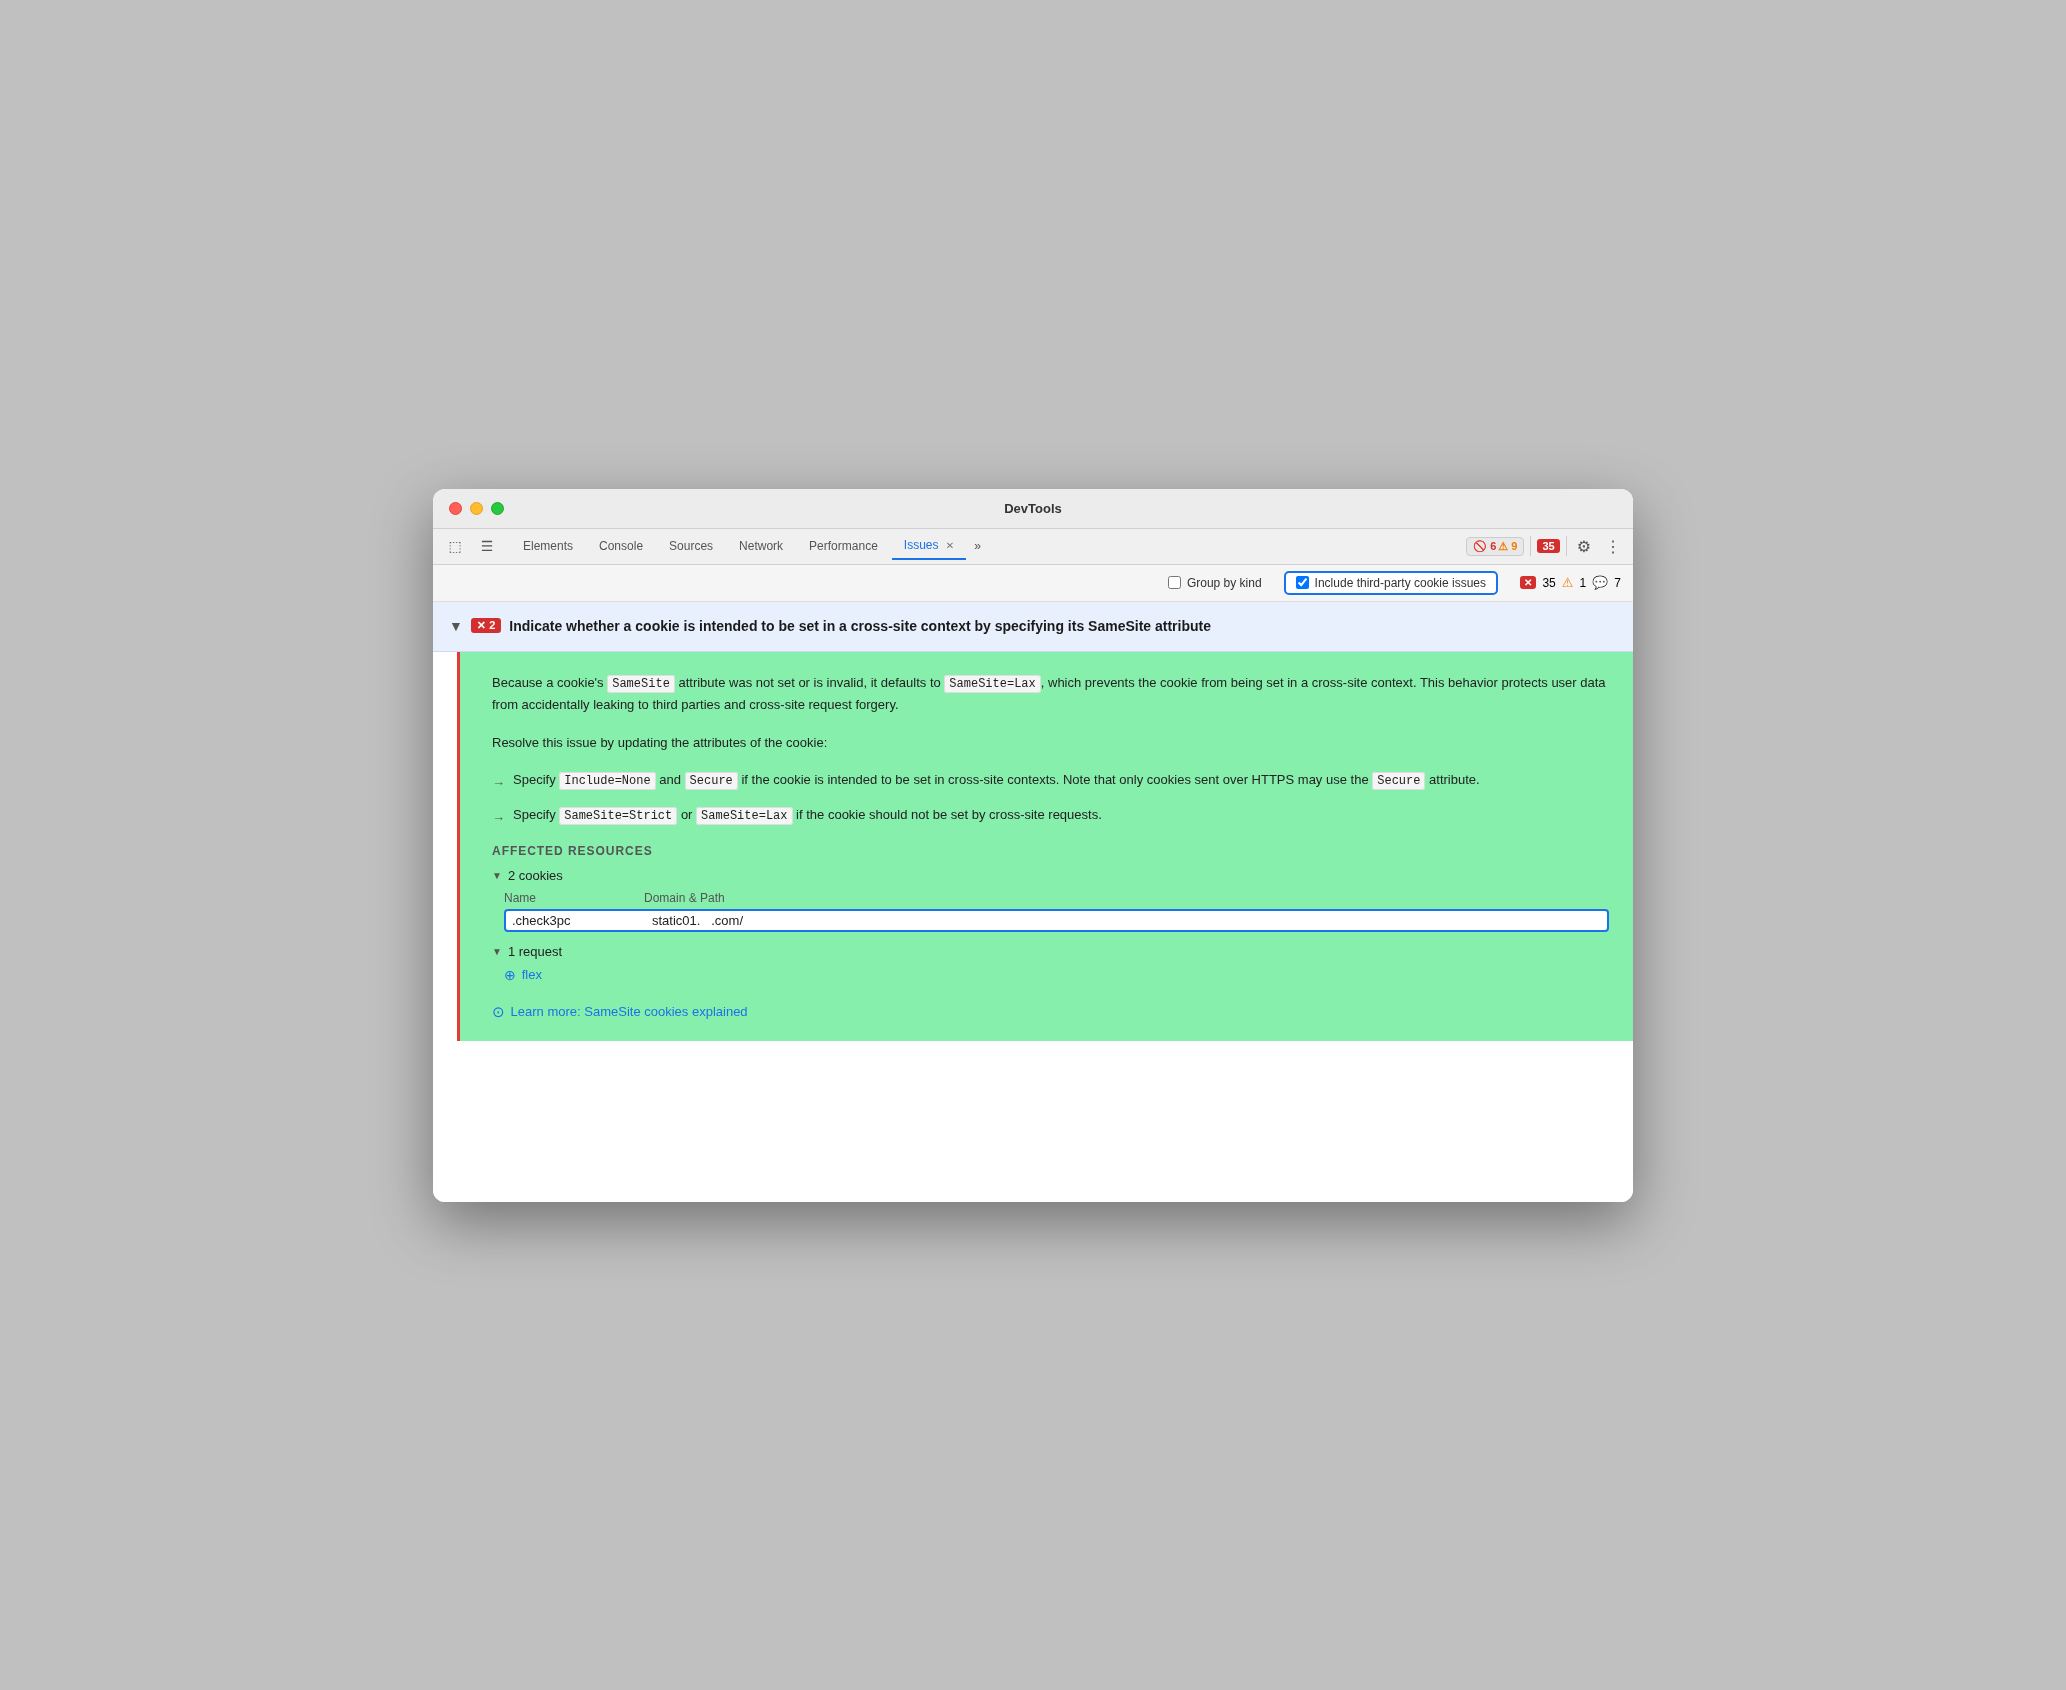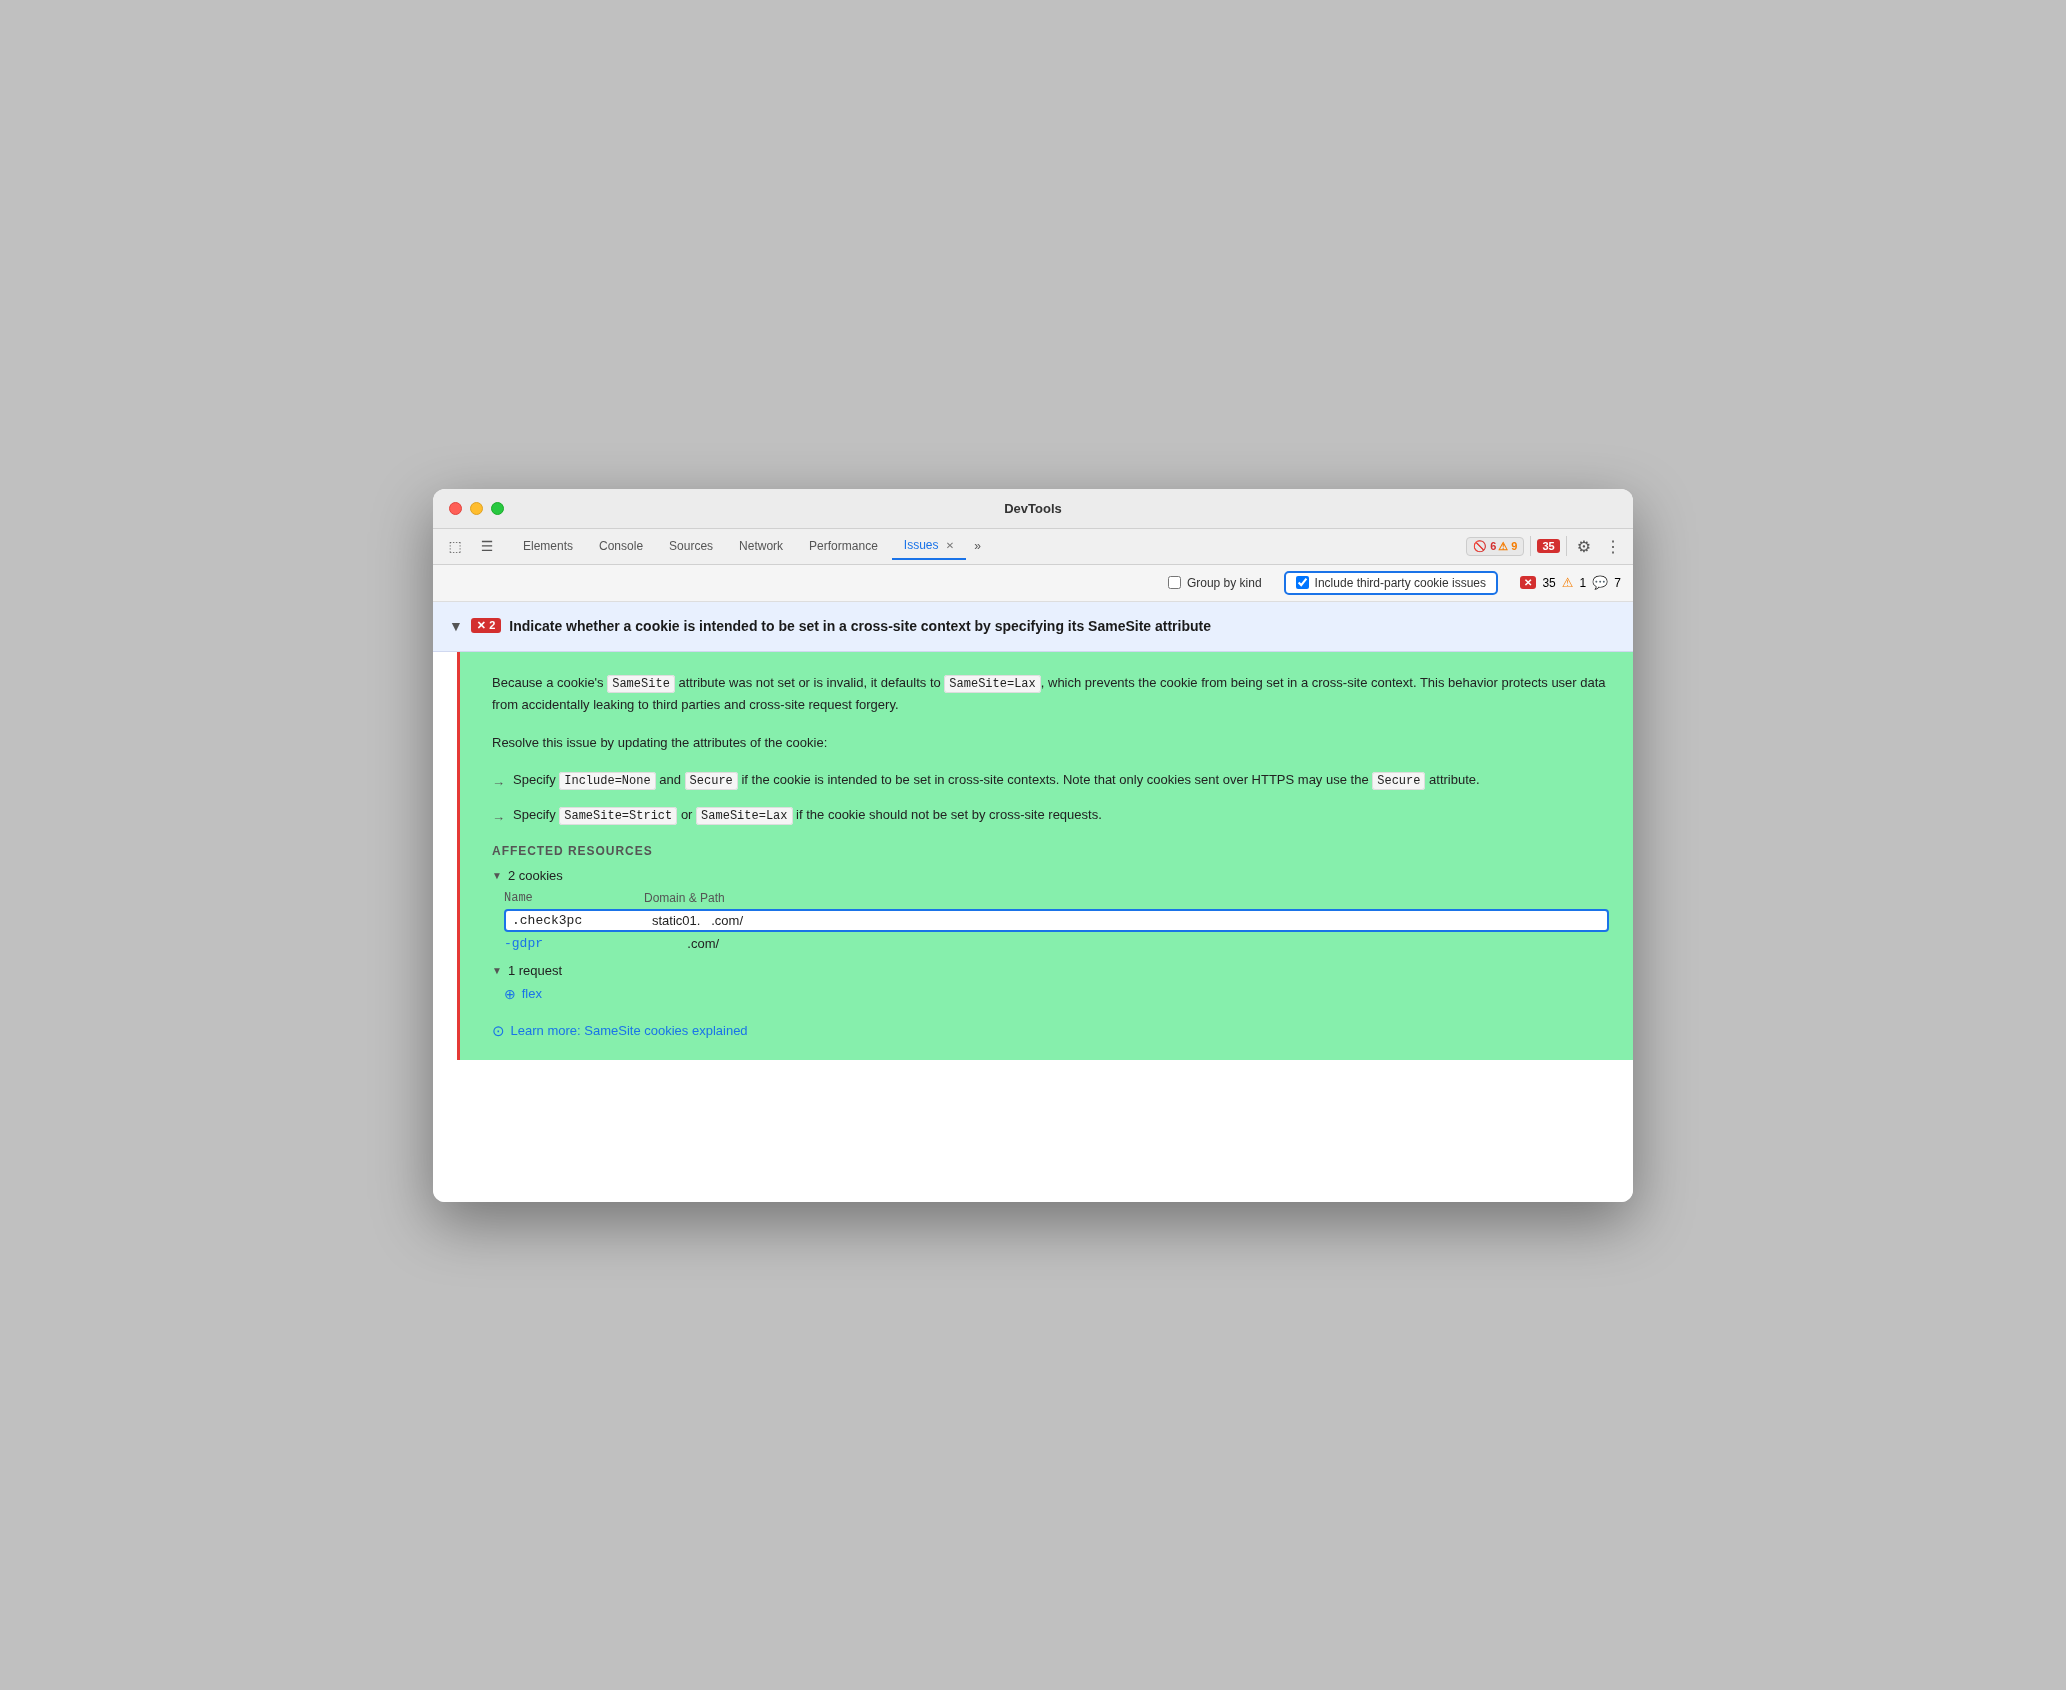--- a/index.html
+++ b/index.html
@@ -303,21 +303,21 @@
       margin-left: 12px;
       margin-bottom: 12px;
     }
     .cookie-table-header {
       display: flex;
       gap: 0;
       font-size: 12px;
       color: #555;
       margin-bottom: 4px;
     }
-    .col-name { width: 140px; font-family: Liberation Mono, monospace; }
+    .col-name { width: 140px; }
     .col-domain { width: 200px; }
     .cookie-row {
       display: flex;
       align-items: center;
       font-size: 13px;
       color: #222;
       margin-bottom: 4px;
     }
     .cookie-row.highlighted {
       border: 2px solid #1a73e8;
@@ -480,24 +480,20 @@
 
         <div class="cookie-table">
           <div class="cookie-table-header">
             <span class="col-name">Name</span>
             <span class="col-domain">Domain &amp; Path</span>
           </div>
           <div class="cookie-row highlighted">
             <span class="col-name">.check3pc</span>
             <span class="col-domain">static01.&nbsp;&nbsp;&nbsp;.com/</span>
           </div>
-          <div class="cookie-row">
-            <a class="cookie-link col-name" href="#">-gdpr</a>
-            <span class="col-domain">&nbsp;&nbsp;&nbsp;&nbsp;&nbsp;&nbsp;&nbsp;&nbsp;&nbsp;&nbsp;&nbsp;&nbsp;.com/</span>
-          </div>
         </div>
 
         <div class="request-expand">
           <span class="expand-arrow">▼</span>
           <span>1 request</span>
         </div>
 
         <div class="flex-link">
           <span class="flex-icon">⊕</span>
           <a href="#" style="color:#1a73e8; text-decoration:none;">flex</a>

